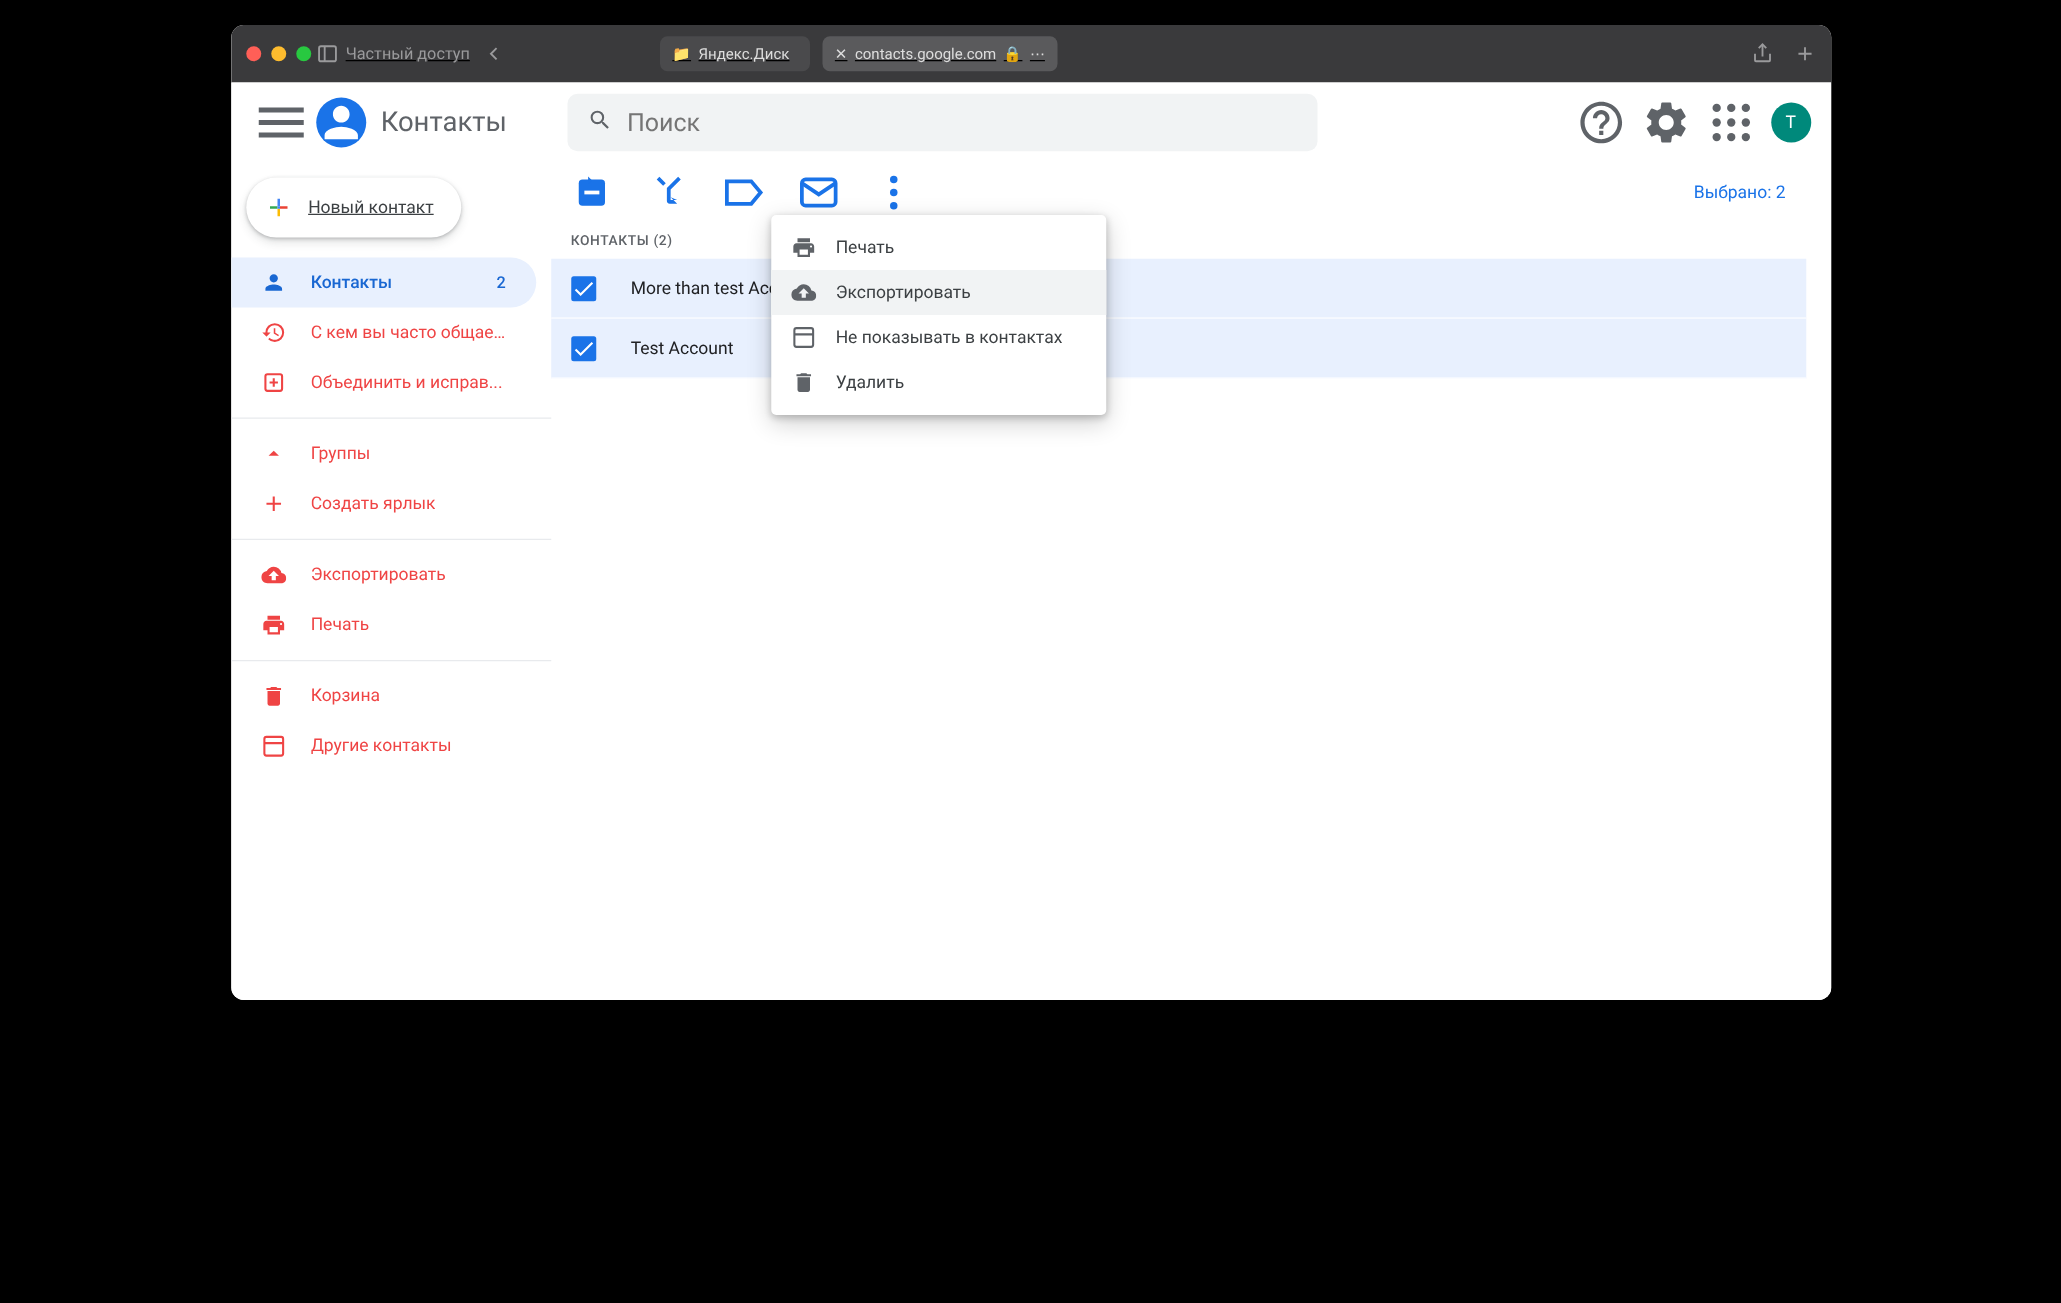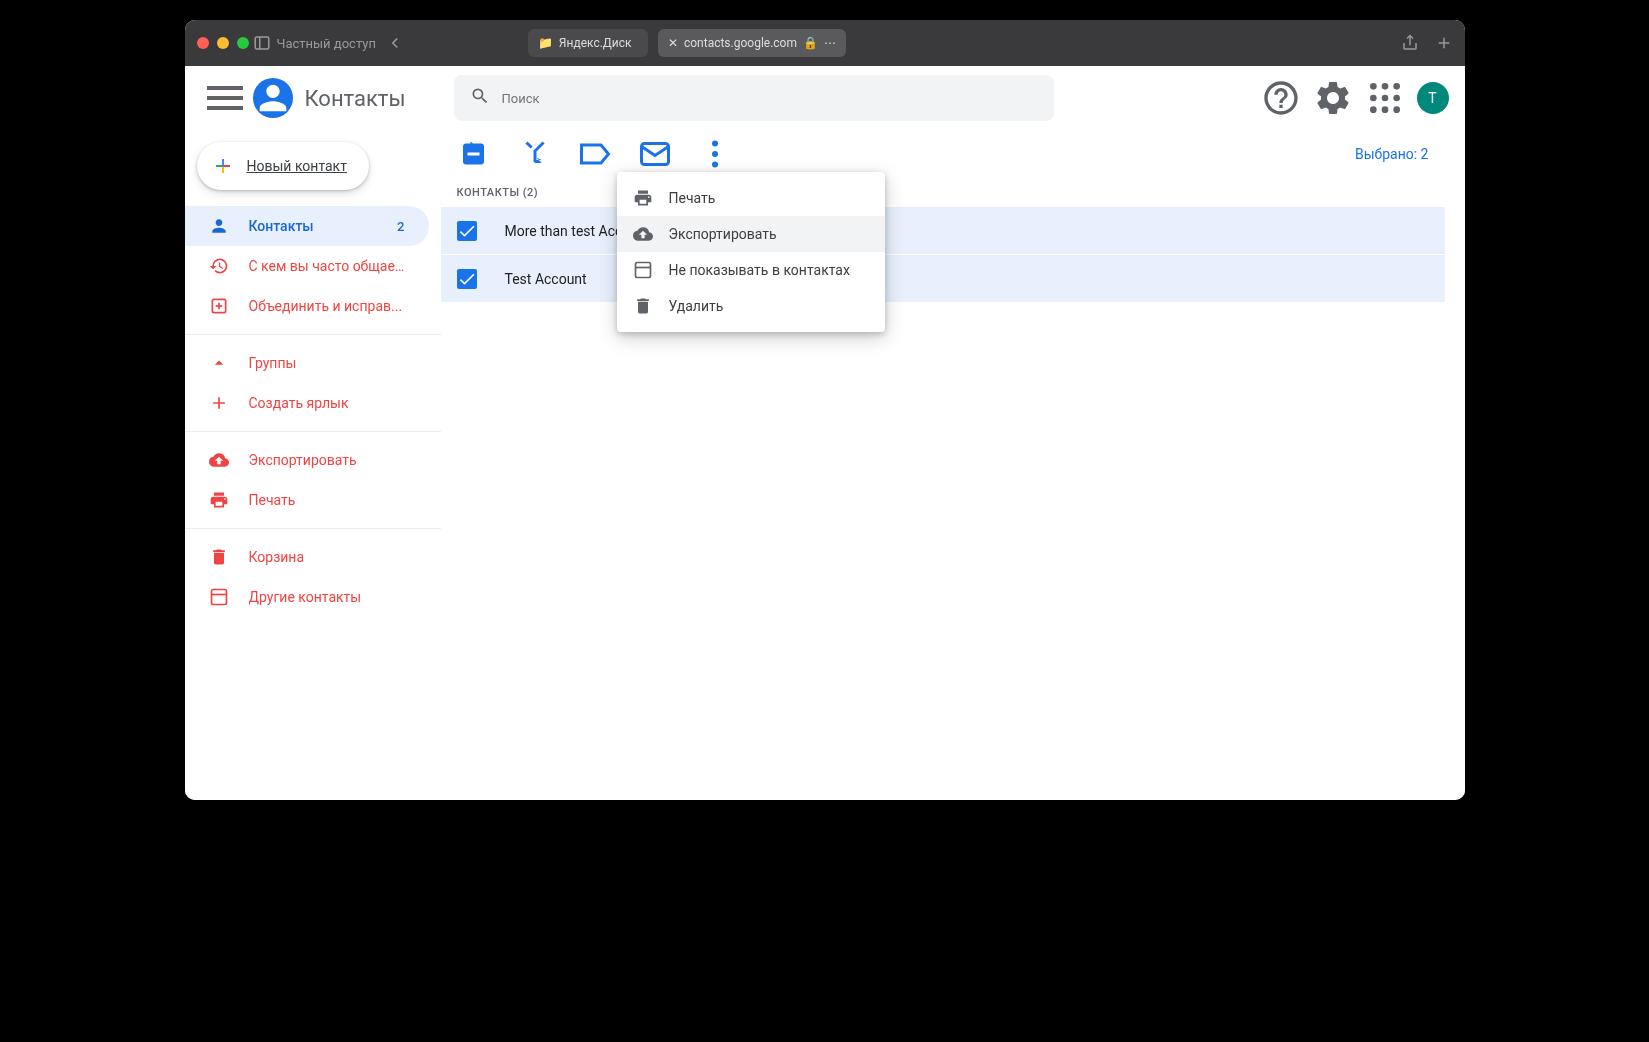--- a/index.html
+++ b/index.html
@@ -1,38 +1,38 @@
 <!DOCTYPE html>
 <html><head>
 <meta charset="utf-8">
 <style>
 * { margin:0; padding:0; box-sizing:border-box; font-family:Roboto,Arial,sans-serif; }
 body { background:#000; display:flex; align-items:flex-start; justify-content:center; padding:20px; }
 .window { width:1280px; height:780px; background:#fff; border-radius:10px; overflow:hidden; box-shadow:0 10px 40px rgba(0,0,0,.5); display:flex; flex-direction:column; }
 
 
-.chrome { height:46px; background:#3a3a3c; display:flex; align-items:center; padding:0 12px; gap:4px; }
+.chrome { height:46px; background:#3a3a3c; display:flex; align-items:center; padding:0 12px; gap:4px;text-decoration:underline; }
 .traffic { display:flex; gap:8px; }
 .dot { width:12px; height:12px; border-radius:50%; }
 .dot.red{background:#ff5f57}.dot.yellow{background:#febc2e}.dot.green{background:#28c840}
 .chrome-icon { width:18px; height:18px; display:flex; align-items:center; justify-content:center; color:#9a9a9c; }
 .private { color:#9a9a9c; font-size:13px; margin-left:2px; margin-right:6px; }
 .tabs { display:flex; gap:10px; margin-left:120px; }
 .tab { height:28px; background:#4a4a4c; border-radius:6px; display:flex; align-items:center; padding:0 10px; color:#ddd; font-size:12px; gap:6px; min-width:120px; }
 .tab.active { background:#5a5a5c; }
 .chrome-right { margin-left:auto; display:flex; gap:16px; color:#9a9a9c; }
 
 
 .app { flex:1; display:flex; flex-direction:column; background:#fff; }
 .header { height:64px; display:flex; align-items:center; padding:0 16px; gap:8px; }
 .hamburger { width:48px; height:48px; display:flex; align-items:center; justify-content:center; color:#5f6368; cursor:pointer; border-radius:50%; }
 .logo { width:40px; height:40px; border-radius:50%; background:#1a73e8; display:flex; align-items:center; justify-content:center; margin-left:-4px; }
 .app-title { font-size:22px; color:#5f6368; margin-left:4px; }
 .search { flex:0 0 600px; margin-left:40px; height:46px; background:#f1f3f4; border-radius:8px; display:flex; align-items:center; padding:0 16px; gap:12px; }
-.search input { border:none; background:transparent; font-size:13px; outline:none; flex:1; color:#b91c1c; }
+.search input { border:none; background:transparent; font-size:20px; outline:none; flex:1; color:#b91c1c; }
 .header-right { margin-left:auto; display:flex; align-items:center; gap:12px; }
 .round-icon { width:40px; height:40px; display:flex; align-items:center; justify-content:center; color:#5f6368; border-radius:50%; cursor:pointer; }
 .avatar { width:32px; height:32px; border-radius:50%; background:#00897b; color:#fff; display:flex; align-items:center; justify-content:center; font-size:14px; }
 
 .content { flex:1; display:flex; }
 
 
 .sidebar { width:256px; padding-top:8px; }
 .new-btn { margin:4px 0 16px 12px; height:48px; border-radius:24px; box-shadow:0 1px 3px rgba(60,64,67,.3),0 4px 8px rgba(60,64,67,.15); display:inline-flex; align-items:center; padding:0 22px 0 14px; gap:12px; background:#fff; cursor:pointer; }
 .plus-icon { width:24px; height:24px; }

